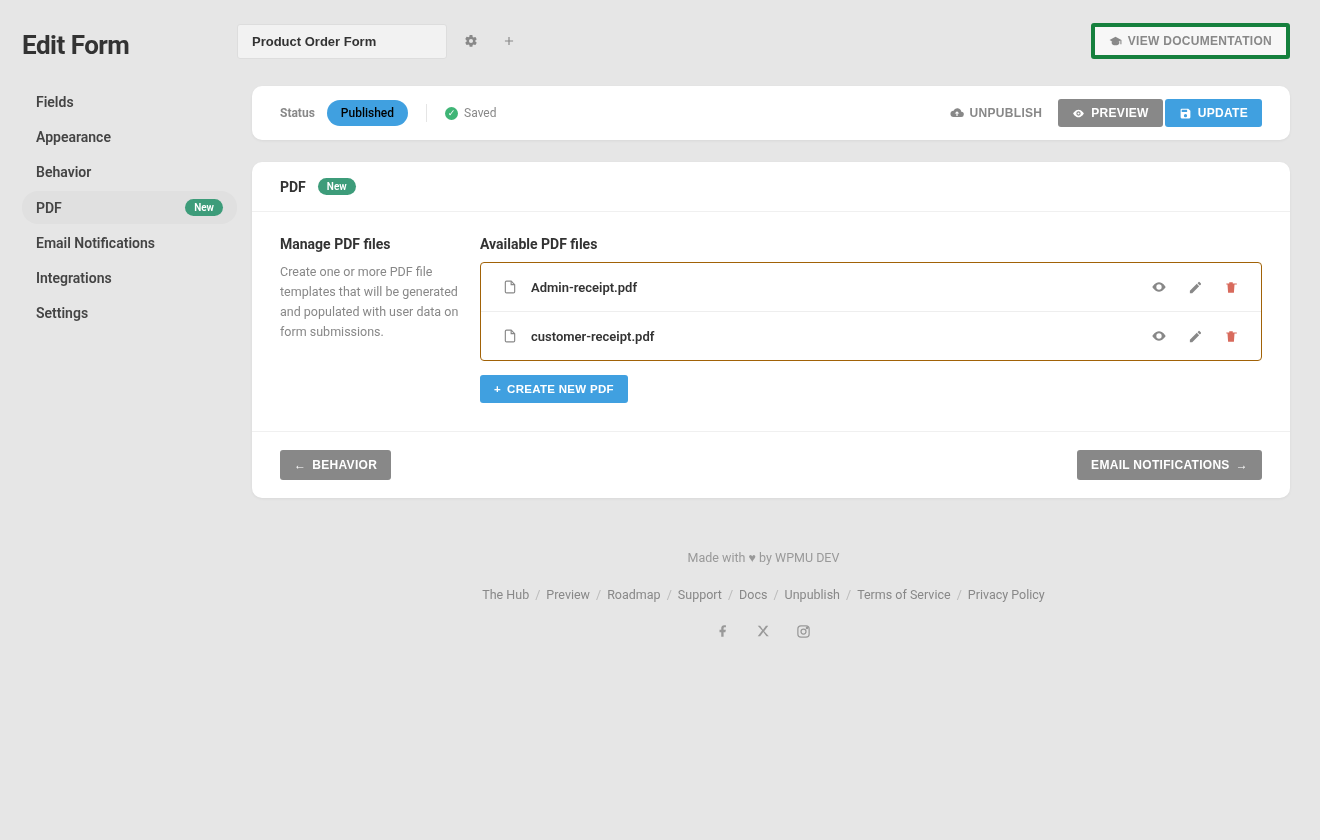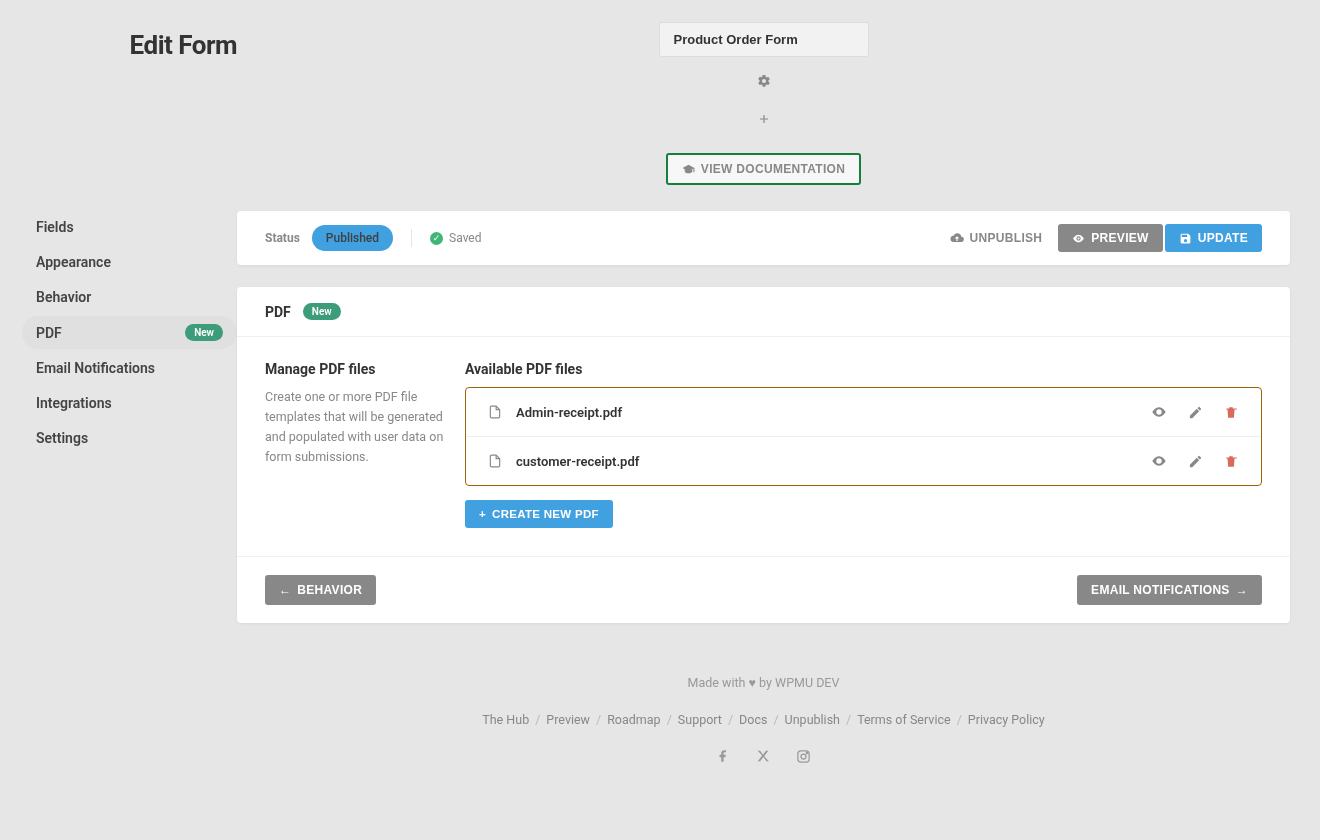--- a/index.html
+++ b/index.html
@@ -13,36 +13,34 @@
   }
   .page {
     display: grid;
     grid-template-columns: 215px 1fr;
     grid-template-rows: auto 1fr;
     padding: 22px 30px 30px 22px;
   }
   .title-cell {
     grid-column: 1 / 2;
     grid-row: 1 / 2;
-    text-align: right;
   }
   .page-title {
     font-size: 26px;
     font-weight: 700;
     color: #333;
     letter-spacing: -0.5px;
     padding-top: 8px;
   }
   .header-row {
     grid-column: 2 / 3;
     grid-row: 1 / 2;
     display: flex;
     align-items: center;
     gap: 10px;
-    flex-direction: column;
   }
   .name-input {
     background: #f2f2f2;
     border: 1px solid #ddd;
     border-radius: 3px;
     padding: 9px 14px;
     width: 210px;
     font-size: 13px;
     font-weight: 700;
     color: #333;
@@ -66,21 +64,21 @@
     font-size: 12px;
     font-weight: 700;
     letter-spacing: 0.3px;
     border-radius: 3px;
     cursor: pointer;
     border: none;
     text-transform: uppercase;
   }
   .btn-outline {
     background: #f7f7f7;
-    border: 2px solid #15803d;
+    border: 4px solid #15803d;
     color: #888;
   }
   .btn-grey {
     background: #888;
     color: #fff;
   }
   .btn-blue {
     background: #40a0e0;
     color: #fff;
   }
@@ -123,39 +121,40 @@
   .main {
     grid-column: 2 / 3;
     grid-row: 2 / 3;
     display: flex;
     flex-direction: column;
     gap: 22px;
     padding-top: 26px;
   }
   .card {
     background: #fff;
-    border-radius: 4px;
+    border-radius: 10px;
     box-shadow: 0 1px 3px rgba(0,0,0,0.06);
+    margin-left: 15px;
   }
 
   
   .status-bar {
     display: flex;
     align-items: center;
     padding: 13px 28px;
   }
   .status-label {
     font-size: 12px;
     color: #888;
     font-weight: 700;
     margin-right: 12px;
   }
   .status-pill {
     background: #40a0e0;
-    color: #404040;
+    color: #000000;
     font-size: 12px;
     padding: 6px 14px;
     border-radius: 15px;
     font-weight: 500;
   }
   .divider-v {
     width: 1px;
     height: 18px;
     background: #e5e5e5;
     margin: 0 18px;

